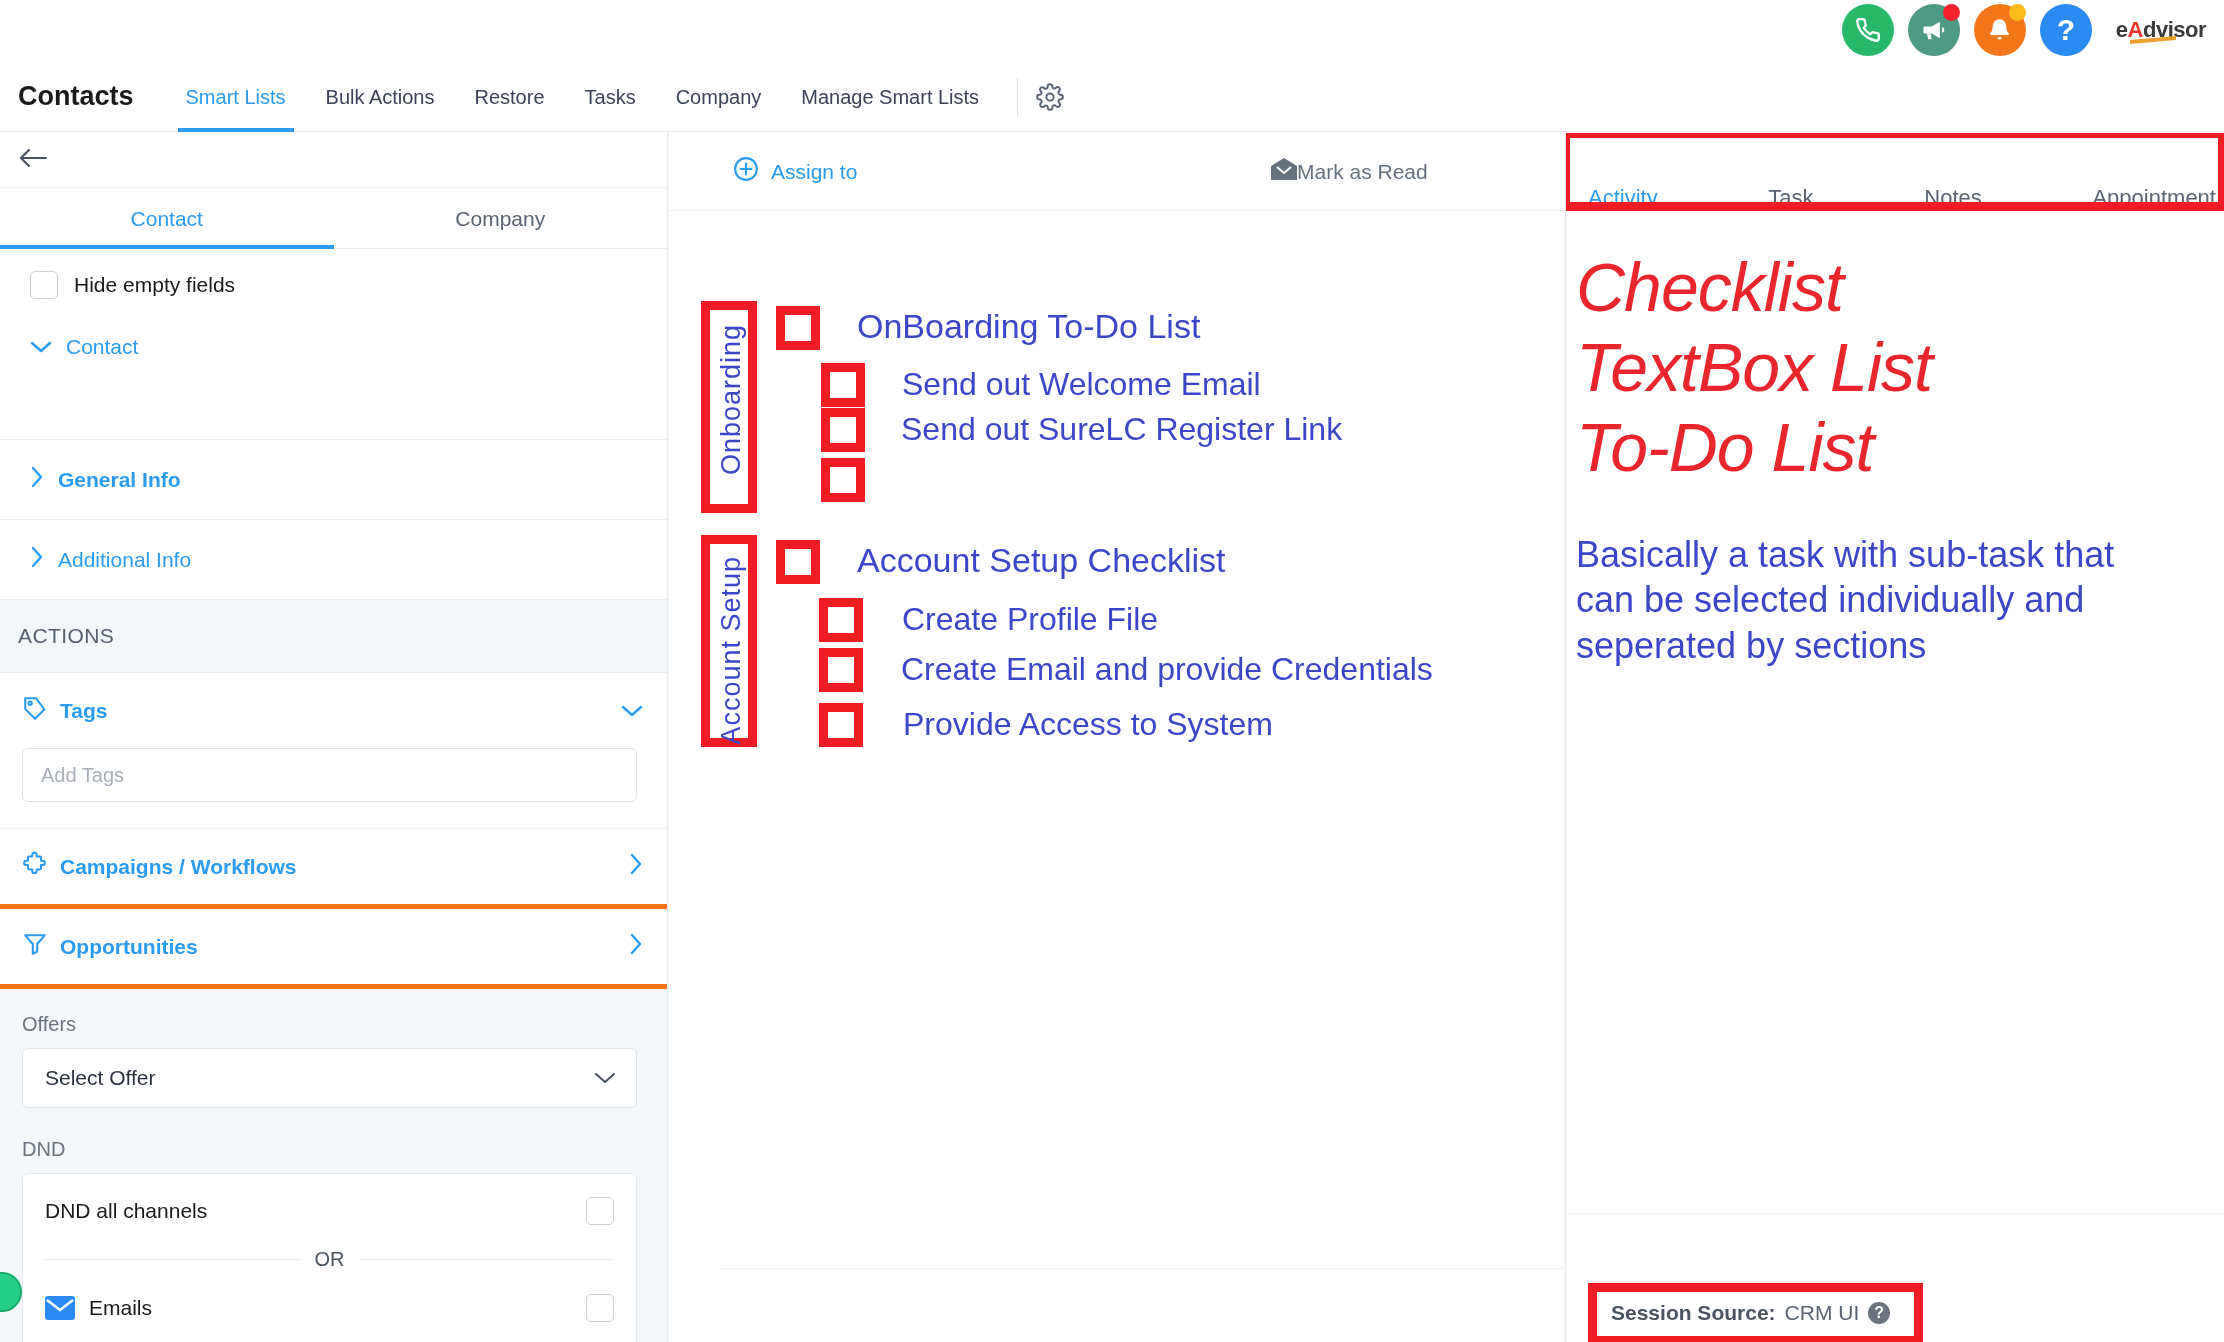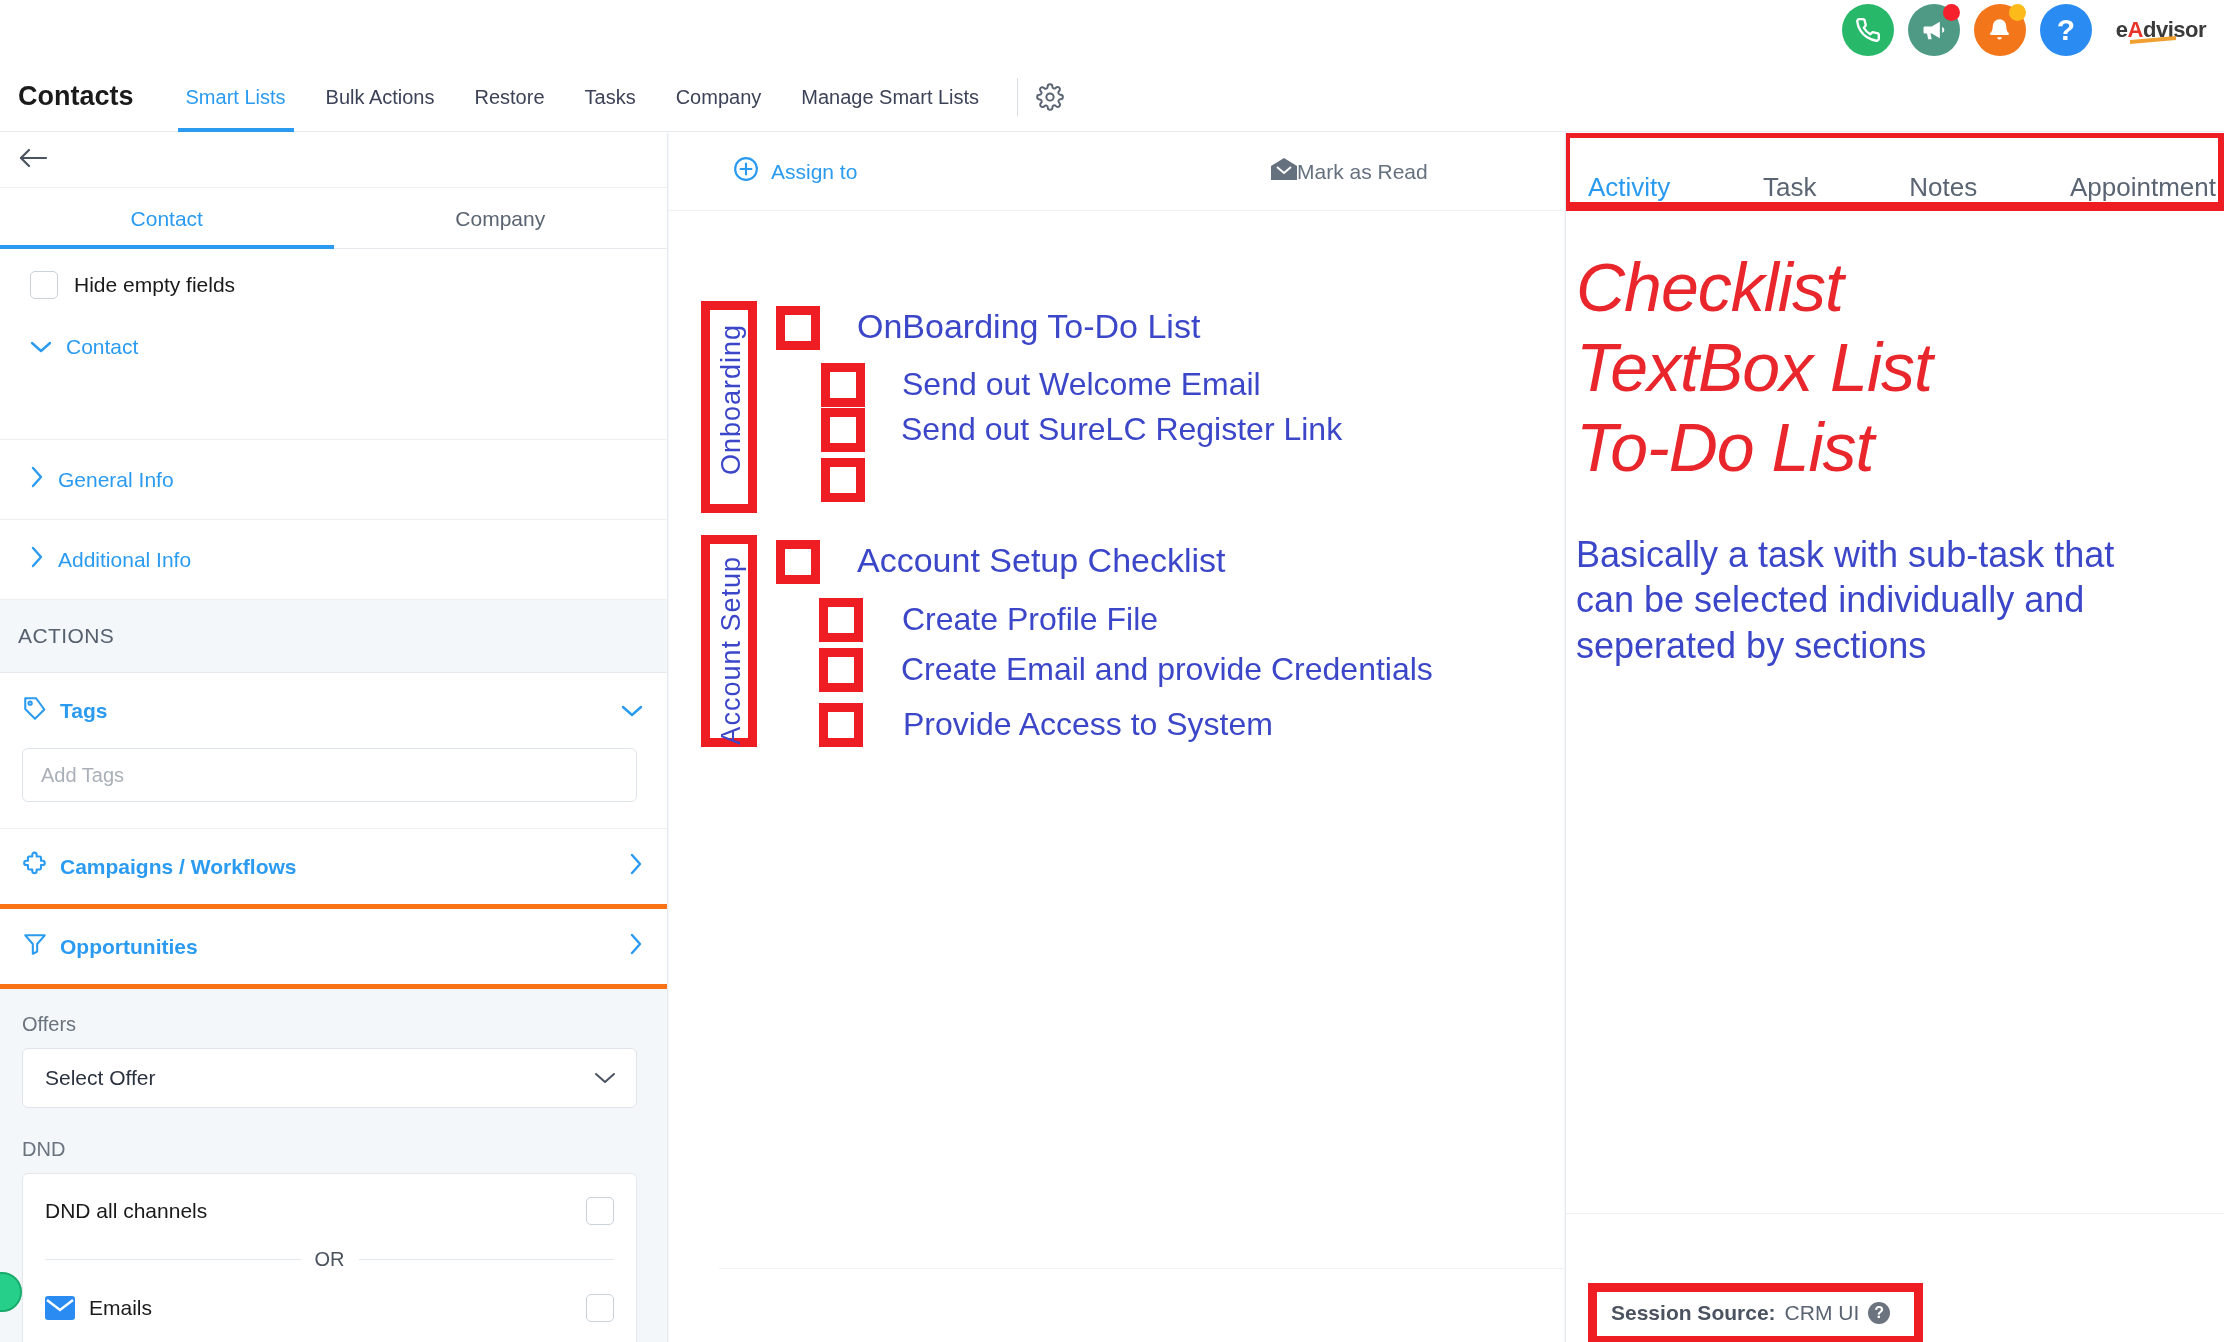--- a/index.html
+++ b/index.html
@@ -188,21 +188,21 @@
     background: #ffffff; border-left: 1px solid #e6eaee; overflow: hidden;
   }
   #right-tabs-wrap {
     position: relative; height: 78px; border-bottom: 1px solid #eef1f4;
   }
   #right-tabs {
     display: flex; align-items: flex-end; height: 78px; padding: 0 8px 0 22px;
     justify-content: space-between;
   }
   .rt-tab {
-    font-size: 26px; color: #5a6472; padding-bottom: 8px; position: relative;
+    font-size: 22px; color: #5a6472; padding-bottom: 0; position: relative;
     cursor: pointer; white-space: nowrap;
   }
   .rt-tab.active { color: #2a9bf0; }
   .rt-tab.active::after {
     content: ""; position: absolute; left: 0; right: 0; bottom: 4px;
     height: 4px; background: #2a9bf0;
   }
   #tabs-annot {
     position: absolute; left: -5px; top: -4px; width: 666px; height: 82px;
     border: 9px solid #ee1d23; pointer-events: none;
@@ -323,21 +323,21 @@
         <span>
           <svg width="22" height="14" viewBox="0 0 22 14" fill="none" stroke="#2a9bf0" stroke-width="2.4" stroke-linecap="round" stroke-linejoin="round">
               <path d="M2 3l9 8 9-8"></path>
             </svg>
         </span>
         <span>Contact</span>
       </div>
     </div>
 
     <div class="sec-border">
-      <div class="accordion-row" style="padding:26px 0 26px 30px;">
+      <div class="accordion-row" style="padding:26px 0 26px 30px;font-weight:bold;">
         <span>
           <svg width="14" height="22" viewBox="0 0 14 22" fill="none" stroke="#2a9bf0" stroke-width="2.4" stroke-linecap="round" stroke-linejoin="round">
               <path d="M3 2l8 9-8 9"></path>
             </svg>
         </span>
         <span>General Info</span>
       </div>
     </div>
 
     <div class="sec-border">

